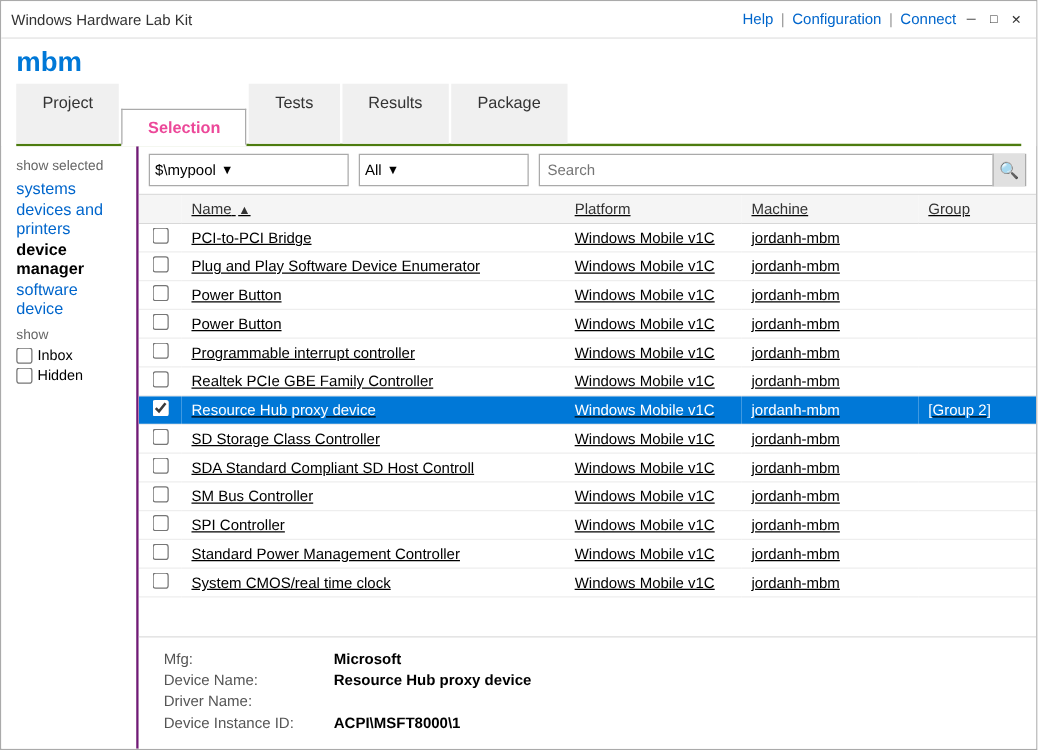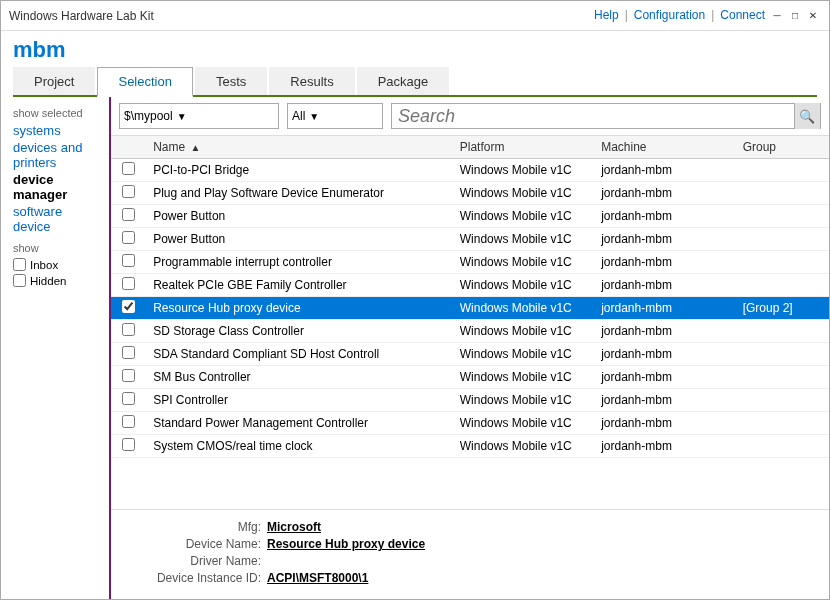--- a/index.html
+++ b/index.html
@@ -79,23 +79,24 @@
       font-size: 13px;
       border: 1px solid transparent;
       border-bottom: none;
       background: #f0f0f0;
       margin-right: 2px;
     }
     .tab.active {
       background: #fff;
       border-color: #aaa;
       border-bottom: 2px solid #fff;
-      font-weight: normal;
-      color: #0369a1;
+      font-weight: bold;
+      color: #ec4899;
       margin-bottom: -2px;
+      margin-top: 20px;
     }
     .content-area {
       display: flex;
       flex: 1;
       overflow: hidden;
     }
     .sidebar {
       width: 110px;
       padding: 10px 12px;
       background: #fff;
@@ -150,42 +151,41 @@
       background: #fff;
       height: 26px;
       font-size: 12px;
       padding: 0 4px;
       cursor: pointer;
     }
     .dropdown-pool {
       width: 160px;
     }
     .dropdown-all {
-      width: 96px;
+      width: 136px;
     }
     .dropdown-arrow {
       margin-left: 4px;
       font-size: 10px;
     }
     .search-box {
       flex: 1;
       display: flex;
       align-items: center;
       border: 1px solid #aaa;
       height: 26px;
       background: #fff;
     }
     .search-box input {
       flex: 1;
       border: none;
       outline: none;
-      font-size: 18px;
+      font-size: 12px;
       padding: 0 6px;
       color: #3b82f6;
-      font-style: italic;
     }
     .search-icon-btn {
       width: 26px;
       height: 26px;
       display: flex;
       align-items: center;
       justify-content: center;
       background: #e0e0e0;
       cursor: pointer;
       border-left: 1px solid #aaa;
@@ -193,20 +193,21 @@
     }
     .table-container {
       flex: 1;
       overflow-y: auto;
       position: relative;
     }
     table {
       width: 100%;
       border-collapse: collapse;
       font-size: 12px;
+      text-decoration: underline;
     }
     thead th {
       background: #f5f5f5;
       border-bottom: 1px solid #ccc;
       padding: 4px 8px;
       text-align: left;
       font-weight: normal;
       color: #333;
       position: sticky;
       top: 0;
@@ -243,30 +244,29 @@
       padding: 10px 20px;
       background: #fff;
       min-height: 90px;
     }
     .detail-row {
       display: flex;
       margin-bottom: 3px;
       font-size: 12px;
     }
     .detail-label {
-      text-align: right;
+      text-align: left;
       width: 130px;
       color: #555;
       margin-right: 6px;
       flex-shrink: 0;
     }
     .detail-value {
       font-weight: bold;
       color: #000;
-      text-decoration: underline;
     }
     ::-webkit-scrollbar { width: 14px; }
     ::-webkit-scrollbar-track { background: #f0f0f0; border-left: 1px solid #ddd; }
     ::-webkit-scrollbar-thumb { background: #c0c0c0; border: 1px solid #aaa; }
     ::-webkit-scrollbar-button { background: #e0e0e0; height: 14px; border: 1px solid #aaa; }
   </style>
 </head>
 <body>
 
 <div class="window">

